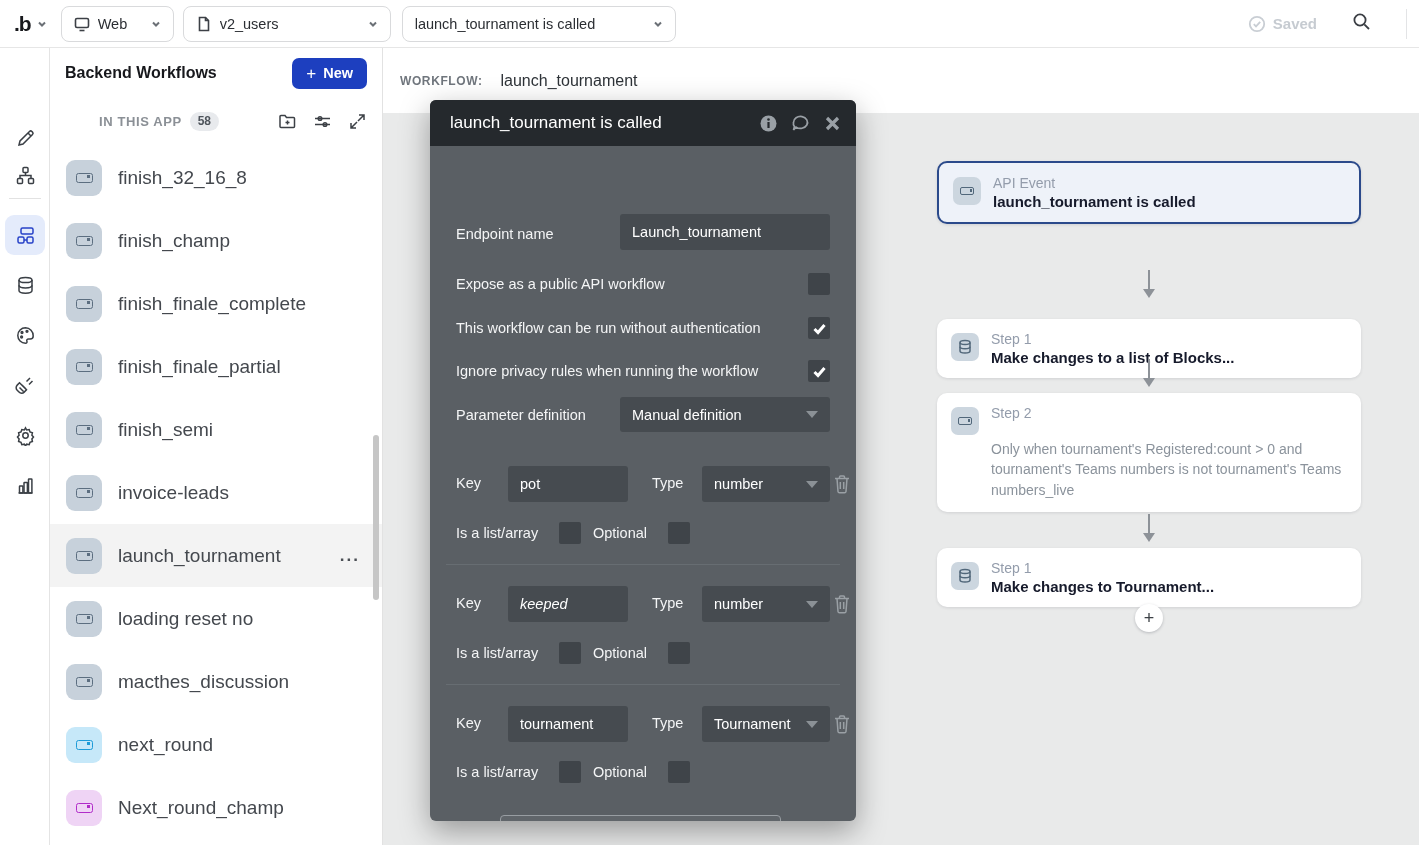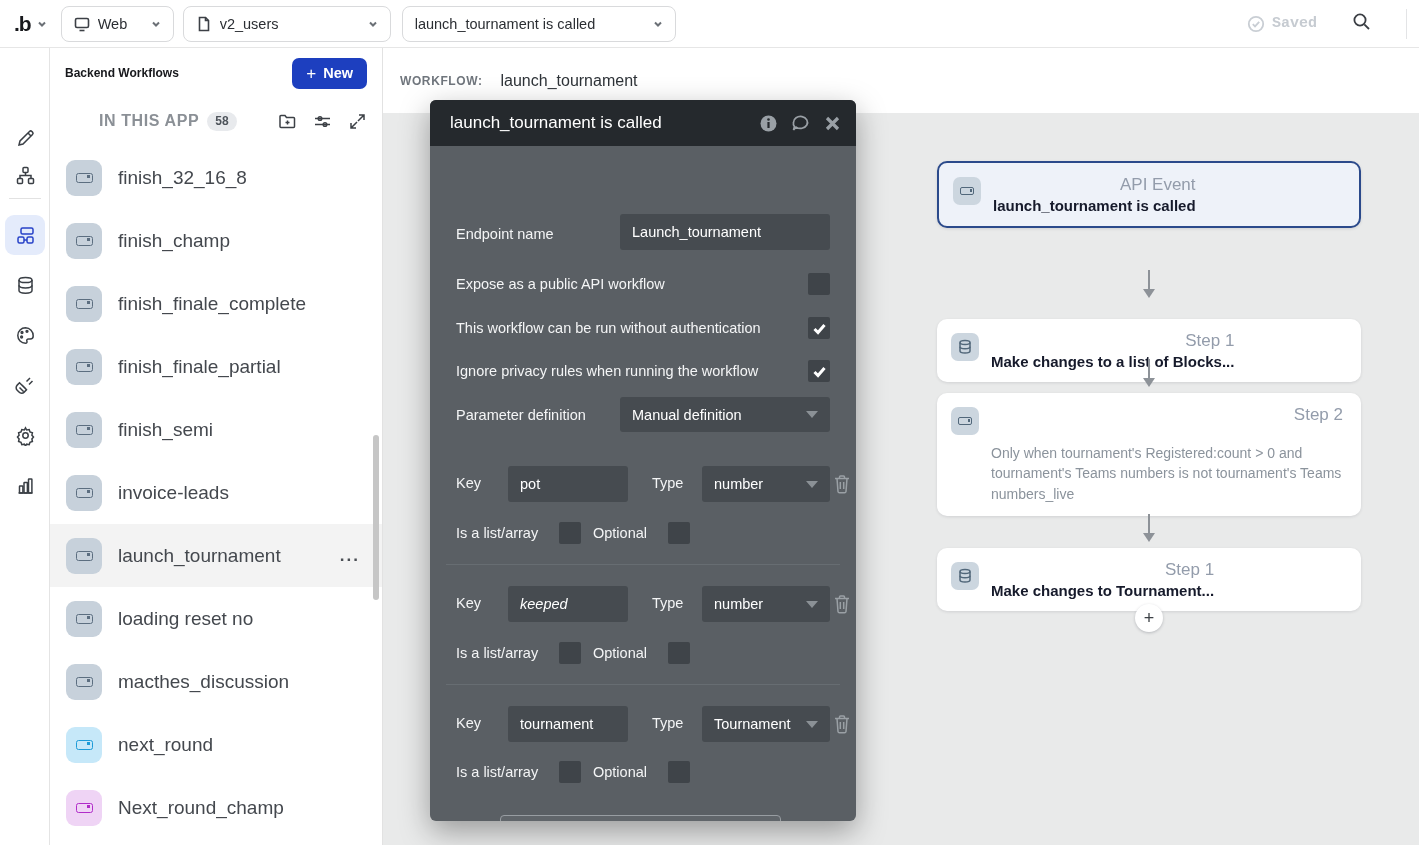--- a/index.html
+++ b/index.html
@@ -13,21 +13,21 @@
   .brand { display:flex; align-items:center; gap:6px; padding:0 14px; cursor:pointer; }
   .brand-logo { font-weight:700; font-size:21px; color:#17181c; letter-spacing:-1px; }
   .chev { width:10px; height:10px; stroke:#6b7076; stroke-width:2; fill:none; }
   .dd { display:flex; align-items:center; gap:8px; height:36px; border:1px solid #d9dadc;
         border-radius:8px; padding:9px 12px; margin-right:9px; background:#fff; cursor:pointer; }
   .dd-device { width:113px; }
   .dd-page { width:208px; }
   .dd-event { width:274px; margin-left:2px; }
   .dd-label { font-size:14.5px; color:#2b2e33; flex:1; white-space:nowrap; overflow:hidden; }
   .dd svg.mini { width:16px; height:16px; stroke:#3c4046; stroke-width:1.6; fill:none; flex:none; }
-  .topbar-right { margin-left:auto; display:flex; align-items:center; gap:35px; padding-right:12px;font-family:Liberation Mono, monospace; }
+  .topbar-right { margin-left:auto; display:flex; align-items:center; gap:35px; padding-right:12px; }
   .saved { display:flex; align-items:center; gap:7px; }
   .saved svg { width:18px; height:18px; stroke:#c9ced4; stroke-width:1.8; fill:none; }
   .saved-label { font-size:15px; font-weight:700; color:#c6cbd1; }
   .search-btn svg { width:19px; height:19px; stroke:#393d43; stroke-width:1.8; fill:none; cursor:pointer; }
   .topbar-vdiv { width:1px; height:30px; background:#e3e4e6; }
 
   
   .rail { position:absolute; left:0; top:48px; width:50px; height:797px; background:#fff;
           border-right:1px solid #e4e4e4; z-index:20; }
   .rail-item { position:absolute; left:5px; width:40px; height:40px; border-radius:9px;
@@ -35,28 +35,28 @@
   .rail-item svg { width:21px; height:21px; stroke:#3a3f45; stroke-width:1.5; fill:none; }
   .rail-item.selected { background:#e4ebfb; }
   .rail-item.selected svg { stroke:#2742c8; }
   .rail-divider { position:absolute; left:9px; top:150px; width:32px; height:1px; background:#e2e2e2; }
 
   
   .sidebar { position:absolute; left:50px; top:48px; width:333px; height:797px; background:#fff;
              border-right:1px solid #e2e2e2; z-index:20; overflow:hidden; }
   .sb-head { position:absolute; left:0; top:0; width:100%; height:50px; display:flex;
              align-items:center; padding:0 15px; }
-  .sb-title { font-size:12px; font-weight:700; color:#17181c; }
+  .sb-title { font-size:16px; font-weight:700; color:#17181c; }
   .new-btn { margin-left:auto; background:#1d3fbf; color:#fff; border:none; border-radius:7px;
              height:31px; padding:0 14px; font-size:14.5px; font-weight:700; display:flex;
              align-items:center; gap:7px; cursor:pointer; font-family:inherit; }
   .new-btn .plus { font-size:17px; font-weight:400; line-height:1; }
   .sb-sub { position:absolute; left:0; top:58px; width:100%; height:30px; display:flex;
             align-items:center; padding:0 15px; }
-  .sb-section { font-size:16px; font-weight:700; color:#8b9096; letter-spacing:.6px;padding-left:34px; }
+  .sb-section { font-size:13px; font-weight:700; color:#8b9096; letter-spacing:.6px;padding-left:34px; }
   .sb-count { margin-left:8px; background:#e8eaed; color:#4e545b; font-size:12px; font-weight:700;
               border-radius:10px; padding:2.5px 8px; }
   .sb-tools { margin-left:auto; display:flex; align-items:center; gap:16px; }
   .sb-tools svg { width:19px; height:19px; stroke:#3c4046; stroke-width:1.5; fill:none; cursor:pointer; }
   .sb-list { position:absolute; left:0; top:98px; width:100%; }
   .sb-row { position:relative; height:63px; display:flex; align-items:center; padding:0 16px;
             cursor:pointer; }
   .sb-row.selected { background:#f3f3f3; }
   .wfi { width:36px; height:36px; border-radius:9px; background:#c7d1db; flex:none;
          display:flex; align-items:center; justify-content:center; color:#5c6e80; }
@@ -88,21 +88,21 @@
                left:8px; background:#fdfdfd; border-radius:10px; z-index:-1;
                box-shadow:0 1px 3px rgba(40,45,60,.18); }
   .fc-icon { width:28px; height:28px; border-radius:7px; background:#ccd6df; flex:none;
              display:flex; align-items:center; justify-content:center; color:#51677a;
              margin-right:12px; margin-top:2px; }
   .fc-icon .glyph { width:14px; height:8px; border:1.5px solid currentColor; border-radius:2px;
                     position:relative; }
   .fc-icon .glyph::after { content:''; position:absolute; right:1px; top:1px; width:2px;
                            height:2.6px; background:currentColor; }
   .fc-icon svg { width:16px; height:16px; stroke:currentColor; stroke-width:1.5; fill:none; }
-  .fc-kind { font-size:17px; color:#939cab; margin-bottom:2px;text-align:right; }
+  .fc-kind { font-size:14px; color:#939cab; margin-bottom:2px; }
   .fc-title { font-size:15px; font-weight:700; color:#161a2b; }
   .fc-cond { font-size:14px; color:#8b939c; line-height:1.45; margin-top:18px; max-width:352px; }
   .flow-arrow { position:absolute; left:758px; width:16px; height:30px; }
   .flow-arrow svg { width:16px; height:30px; stroke:#8d9298; stroke-width:2; fill:#8d9298; }
   .flow-plus { position:absolute; left:752px; width:28px; height:28px; border-radius:50%;
                background:#fff; box-shadow:0 1px 3px rgba(40,45,60,.25); display:flex;
                align-items:center; justify-content:center; font-size:18px; color:#3c4046;
                cursor:pointer; }
 
   

